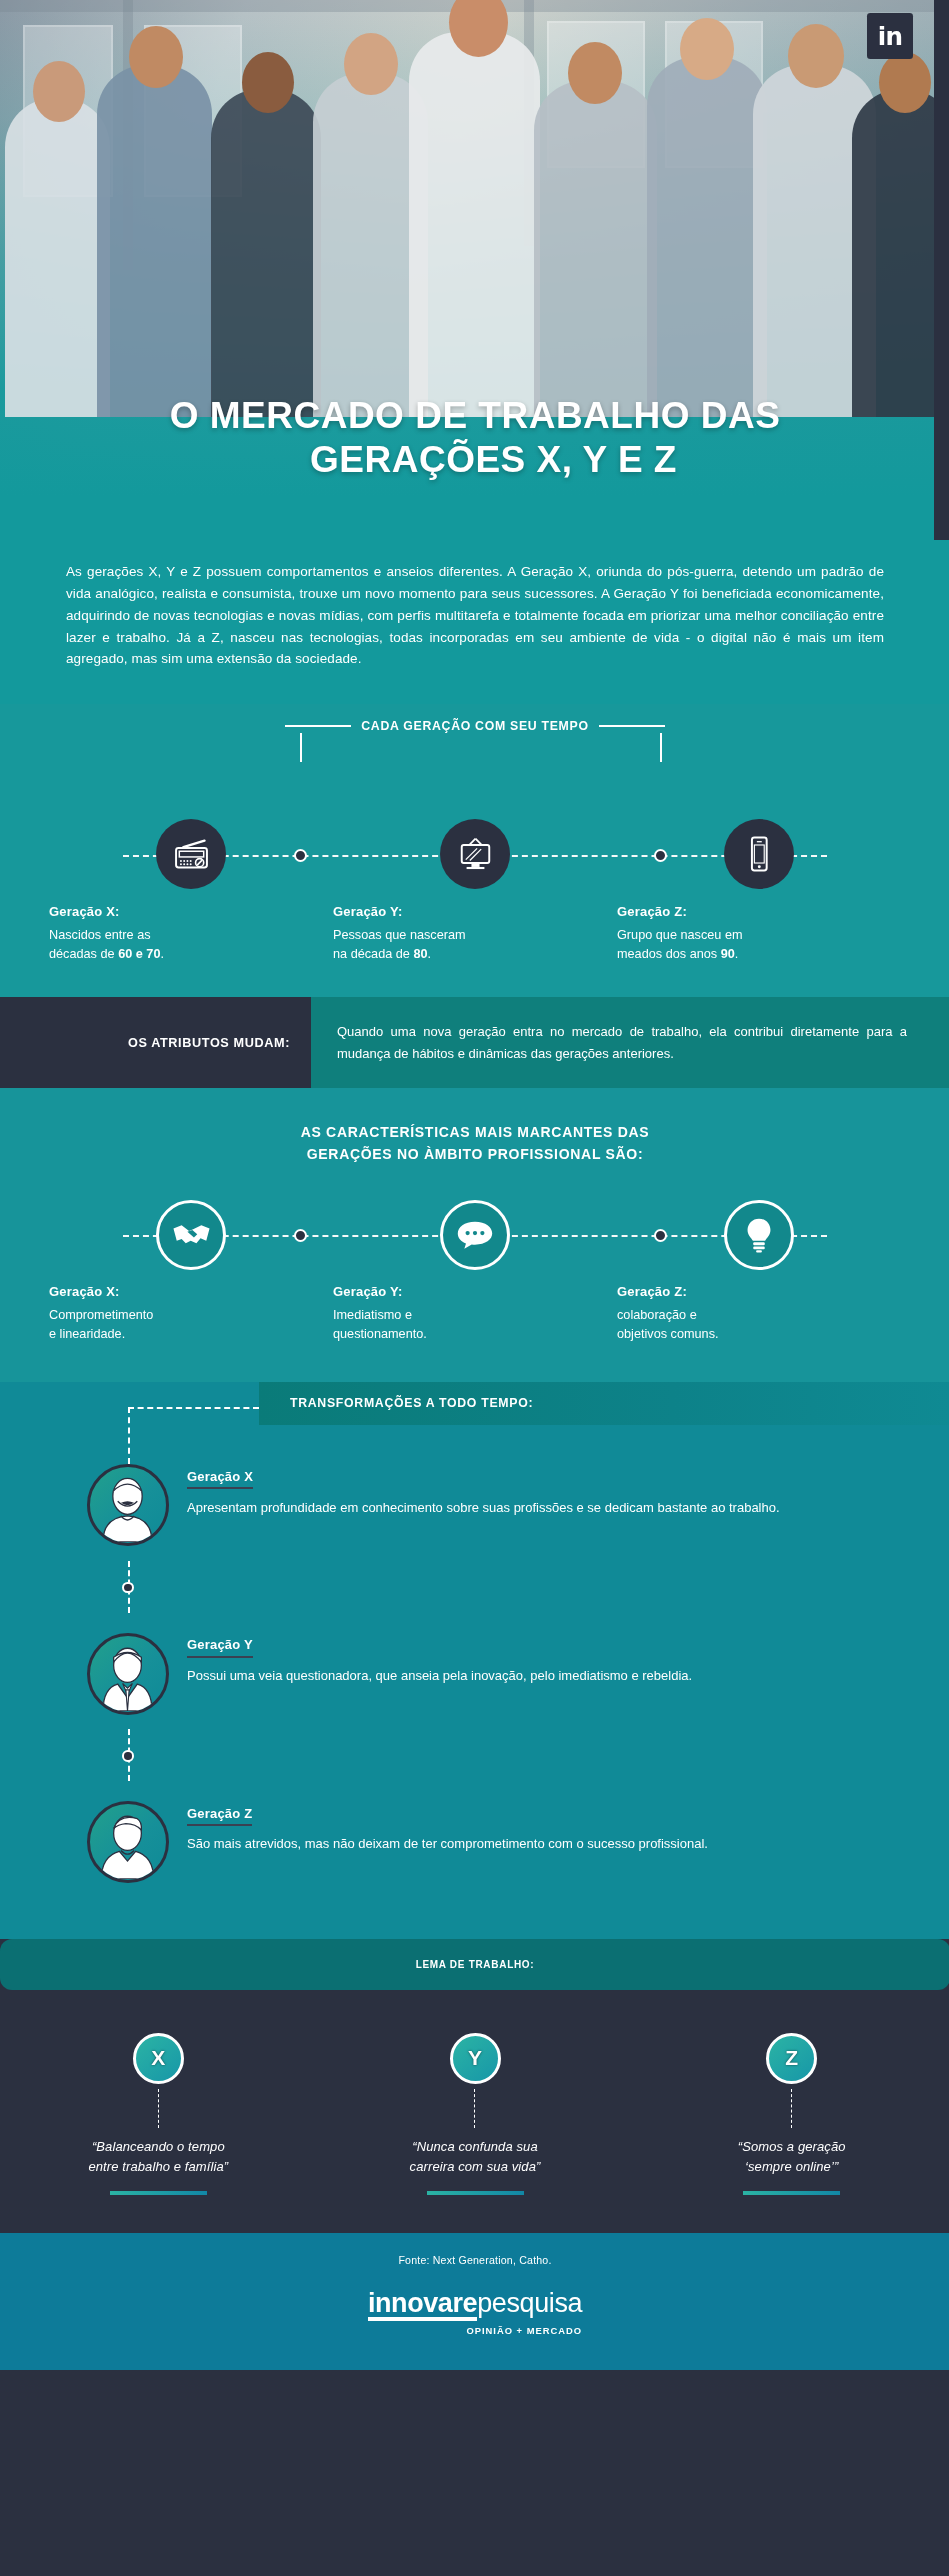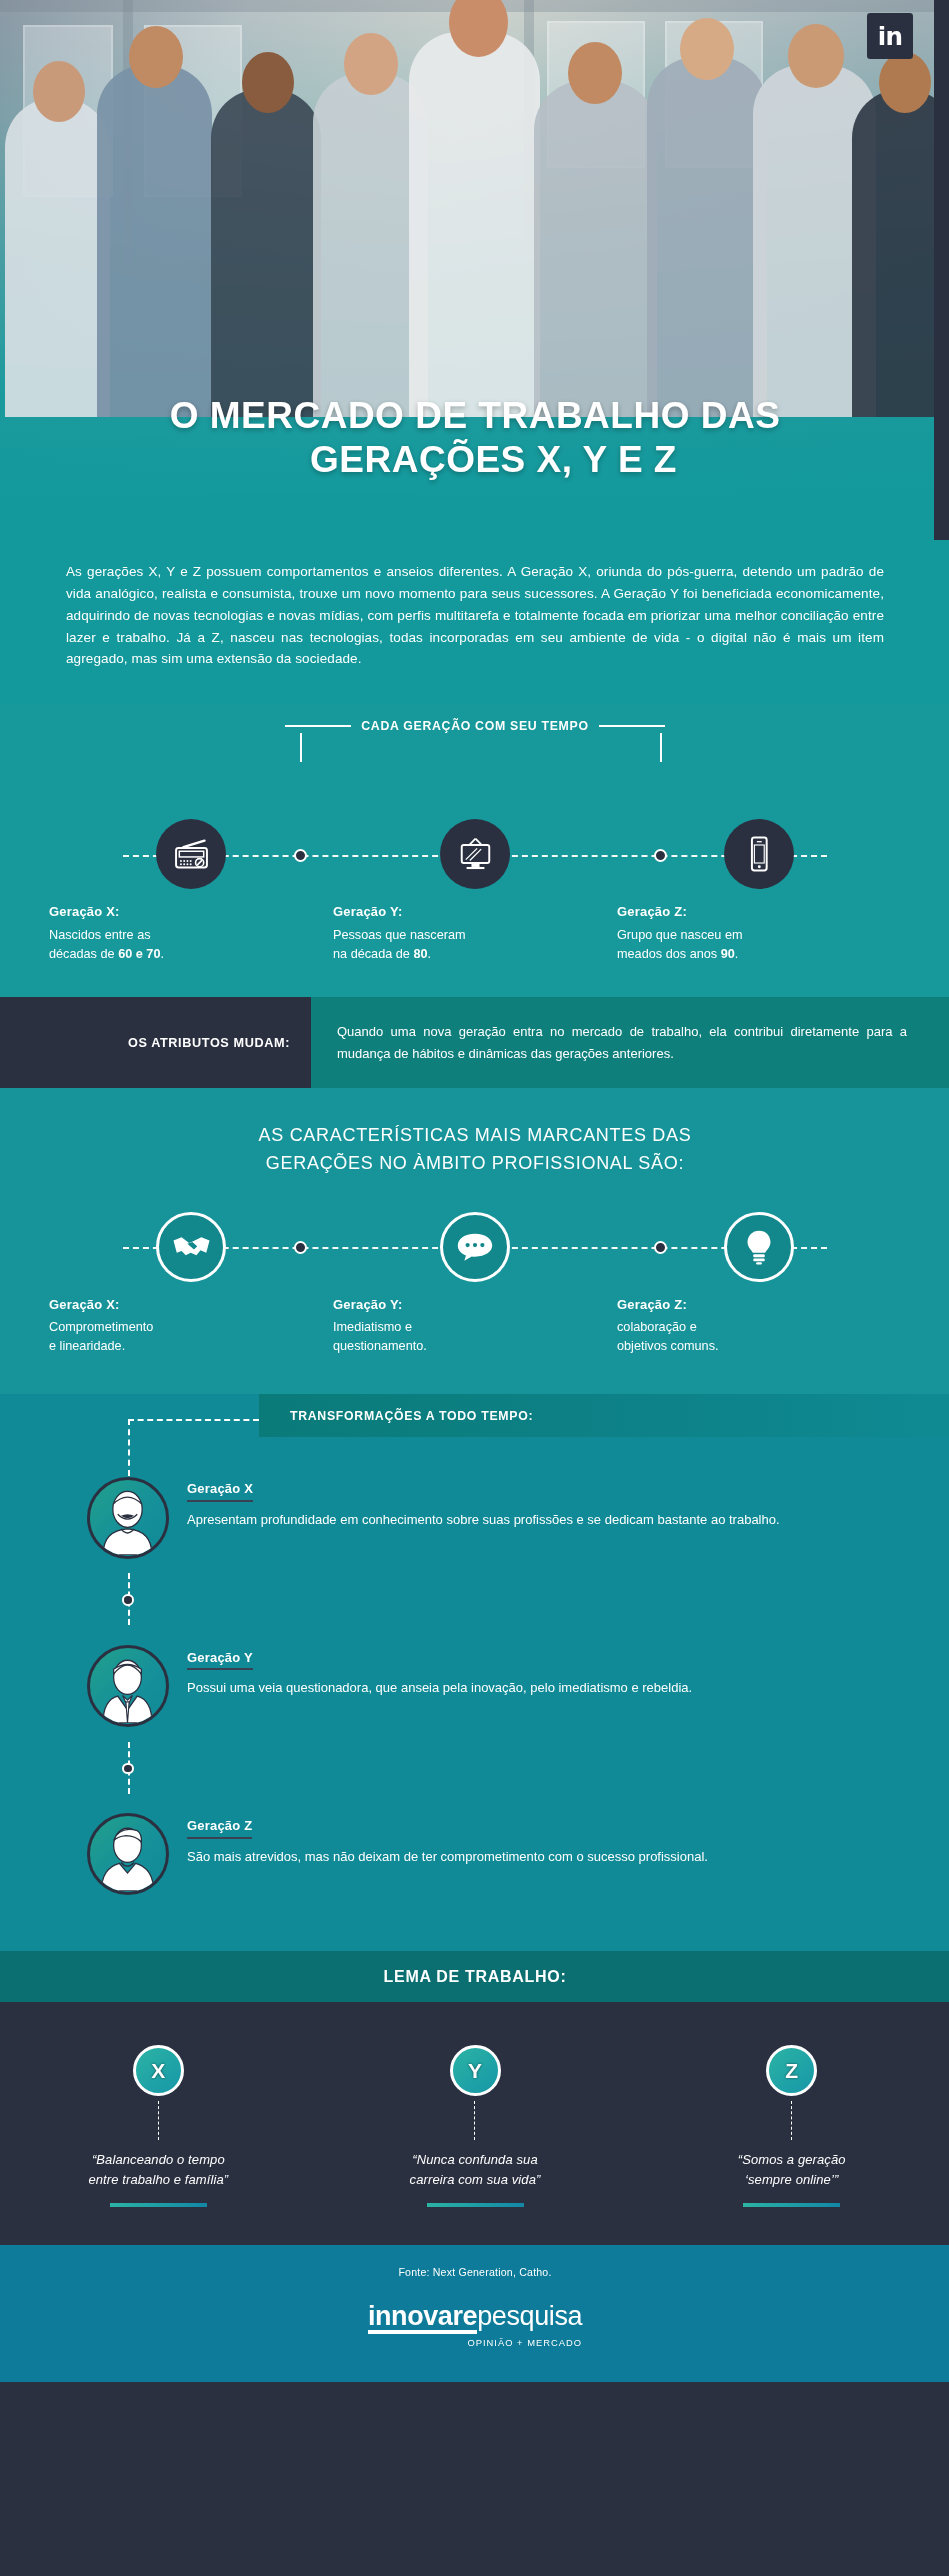--- a/index.html
+++ b/index.html
@@ -95,21 +95,21 @@
   }
   .attr-left span { font-size:12.7px; font-weight:bold; letter-spacing:0.6px; }
   .attr-right {
     flex:1; background:#0f7f7c; padding:24.6px 43px 24.6px 26px;
     font-size:13px; line-height:1.62; text-align:justify;
   }
 
   
   .sec-carac { background:#17949a; padding:34px 0 38px 0; position:relative; }
   .carac-head {
-    text-align:center; font-size:18px; font-weight:normal; line-height:1.55;
+    text-align:center; font-size:14px; font-weight:bold; line-height:1.55;
     letter-spacing:0.7px; margin-bottom:34px;
   }
 
   
   .sec-transf { background:#108a97; position:relative; padding-bottom:41px; }
   .transf-bar {
     margin-left:259px; width:691px; height:43px; background:#0b7d7d;
     background:linear-gradient(90deg,#0a7b79 0%, #0d8289 60%, #0f8a93 100%);
     display:flex; align-items:center; padding-left:31px;
     font-size:12.3px; font-weight:bold; letter-spacing:0.7px;
@@ -136,21 +136,21 @@
     border-left:2.5px dashed #ffffff;
   }
   .tl-dot {
     position:absolute; left:122px; width:11.5px; height:11.5px; border-radius:50%;
     background:#2b3040; border:2.5px solid #ffffff;
   }
 
   
   .lema-bar {
     background:#0b6f72; height:51px; display:flex; align-items:center;
-    justify-content:center; font-size:16px; font-weight:bold; letter-spacing:0.7px;
+    justify-content:center; font-size:10px; font-weight:bold; letter-spacing:0.7px;border-radius:12px;
   }
   .lema-body { background:#2b3040; padding:43px 0 38px 0; }
   .lema-row { display:flex; }
   .lema-col { flex:1; text-align:center; position:relative; }
   .lema-badge {
     width:51px; height:51px; border-radius:50%; margin:0 auto;
     background:linear-gradient(140deg,#2bb3a4 0%, #1797a8 100%);
     border:3.3px solid #ffffff; display:flex; align-items:center; justify-content:center;
     font-size:21px; font-weight:bold; color:#ffffff;
     text-shadow:0 0 2.5px rgba(0,0,0,.6);
@@ -168,21 +168,21 @@
   
   .footer { background:#0d7b99; padding:21px 0 33px 0; text-align:center; }
   .fonte { font-size:10.6px; letter-spacing:0.2px; margin-bottom:24.6px; }
   .logo-wrap { display:inline-block; text-align:left; }
   .logo-main { font-size:27px; line-height:1; letter-spacing:-0.4px; }
   .logo-main .a { font-weight:bold; }
   .logo-main .b { font-weight:400; }
   .logo-i-underline { display:inline-block; border-bottom:4.1px solid #fff; }
   .logo-sub {
     text-align:right; font-size:9.4px; letter-spacing:1px; margin-top:3.3px;
-    font-weight:400;
+    font-weight:700;
   }
 
   svg { display:block; }
 </style>
 </head>
 <body>
 
 <div class="page">
 
   <div class="hero">

